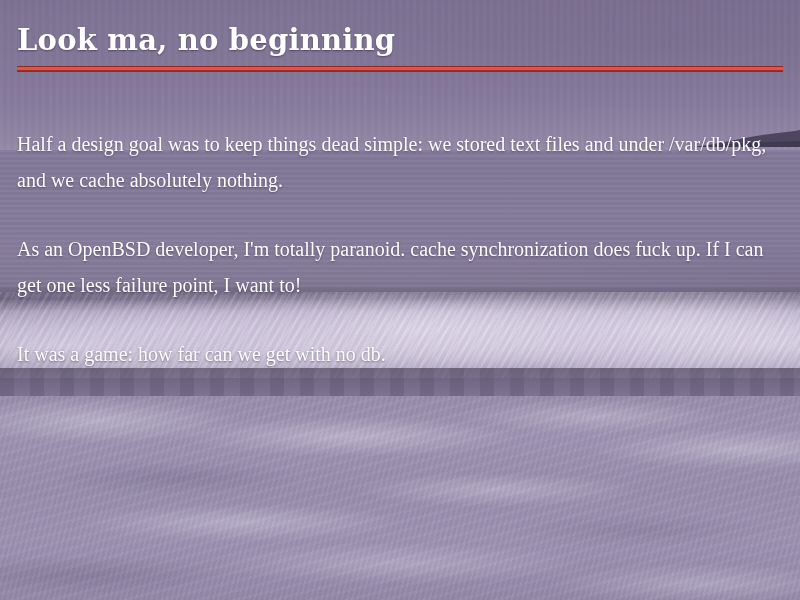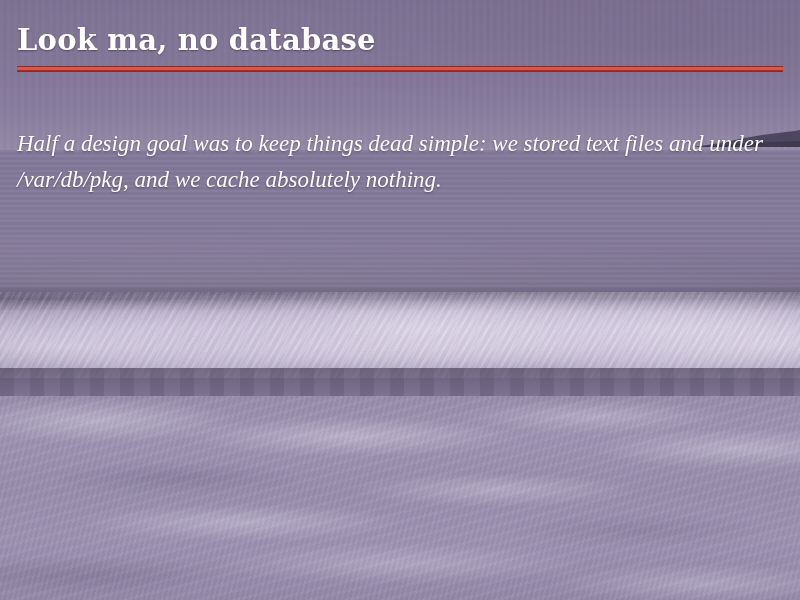--- a/index.html
+++ b/index.html
@@ -237,26 +237,25 @@
 
   #body {
     position: absolute;
     left: 17px;
     top: 126px;
     width: 760px;
   }
 
   .para {
     font-family: "Liberation Serif", "DejaVu Serif", serif;
-    font-size: 23px;
+    font-size: 20px;
     line-height: 36px;
     color: #fdfdfd;
     margin: 0 0 33px 0;
     text-shadow: 0 1px 2px rgba(45,36,62,.50);
-    font-style: italic;
   }
   .para:last-child { margin-bottom: 0; }
 </style>
 </head>
 <body>
 
 <div id="slide">
 
   <div class="bg-layer" id="bg-sky"></div>
   <div class="bg-layer" id="bg-sky-grain"></div>
@@ -273,22 +272,24 @@
   <div class="bg-layer" id="bg-wave"></div>
   <div class="bg-layer" id="bg-wave-speckle"></div>
   <div class="bg-layer" id="bg-shelf"></div>
   <div class="bg-layer" id="bg-fore"></div>
   <div class="bg-layer" id="bg-fore-mottle"></div>
   <div class="bg-layer" id="bg-fore-grain"></div>
   <div class="bg-layer" id="bg-tint"></div>
 
   <div id="content">
 
-    <div id="slide-title">Look ma, no database</div>
+    <div id="slide-title">Look ma, no beginning</div>
 
     <div id="title-rule"></div>
 
     <div id="body">
       <p class="para">Half a design goal was to keep things dead simple: we stored text files and under /var/db/pkg, and we cache absolutely nothing.</p>
+      <p class="para">As an OpenBSD developer, I'm totally paranoid. cache synchronization does fuck up. If I can get one less failure point, I want to!</p>
+      <p class="para">It was a game: how far can we get with no db.</p>
     </div>
 
   </div>
 </div>
 
 </body></html>

